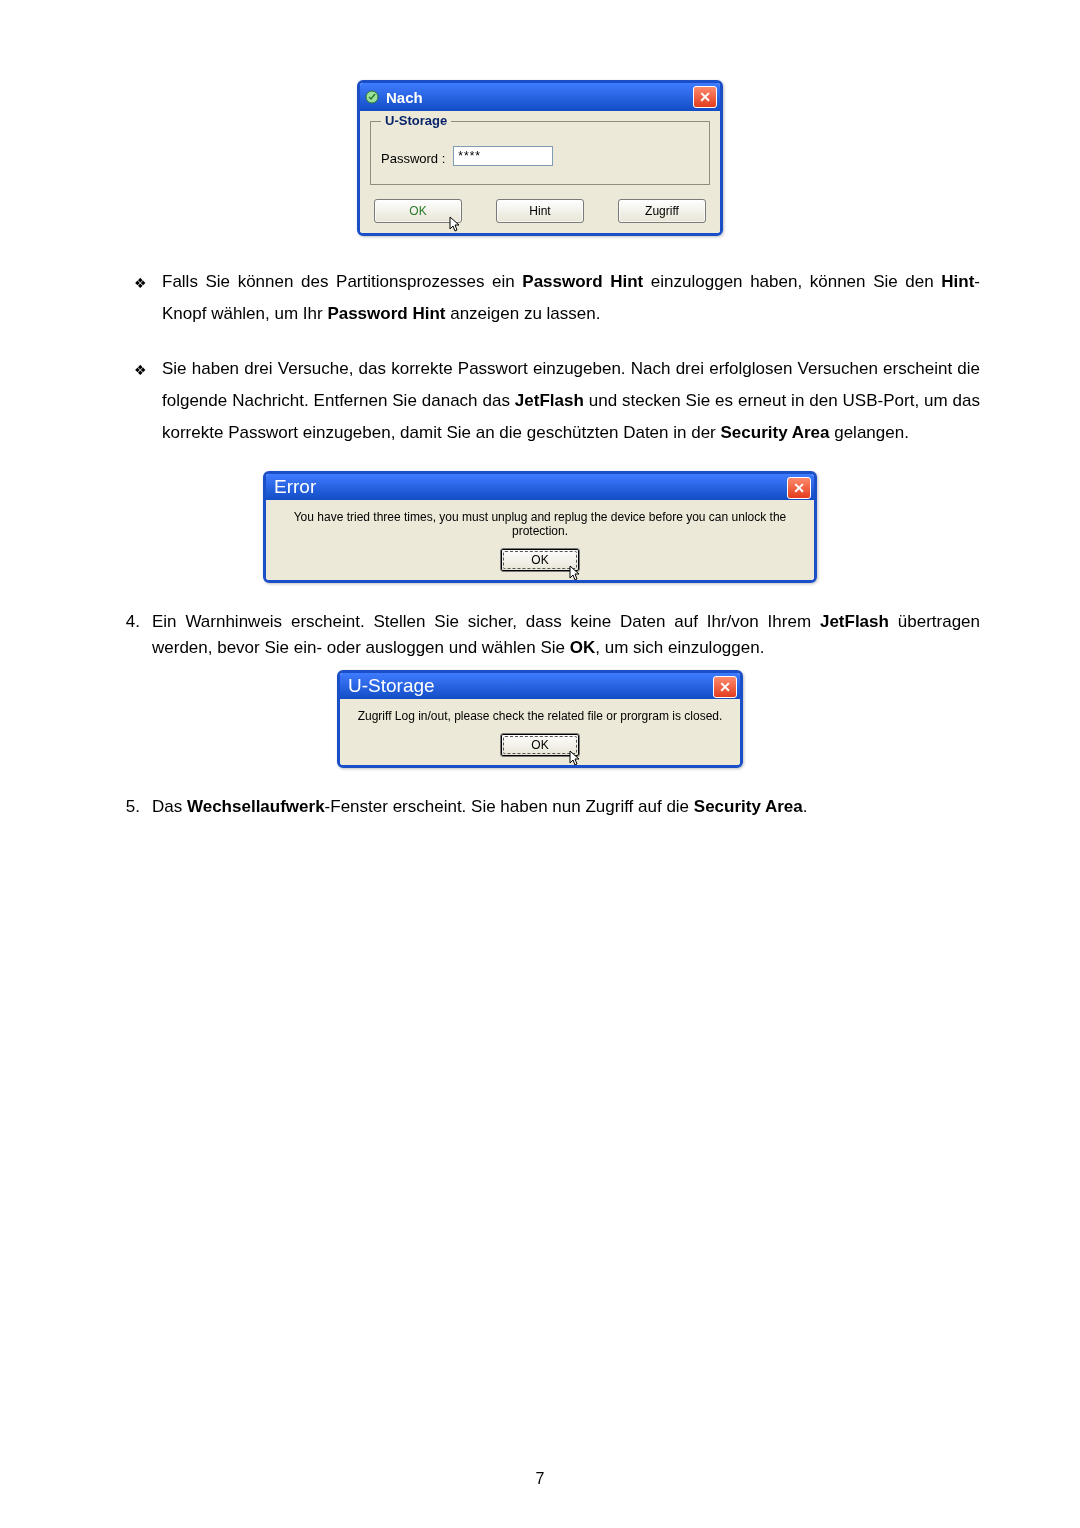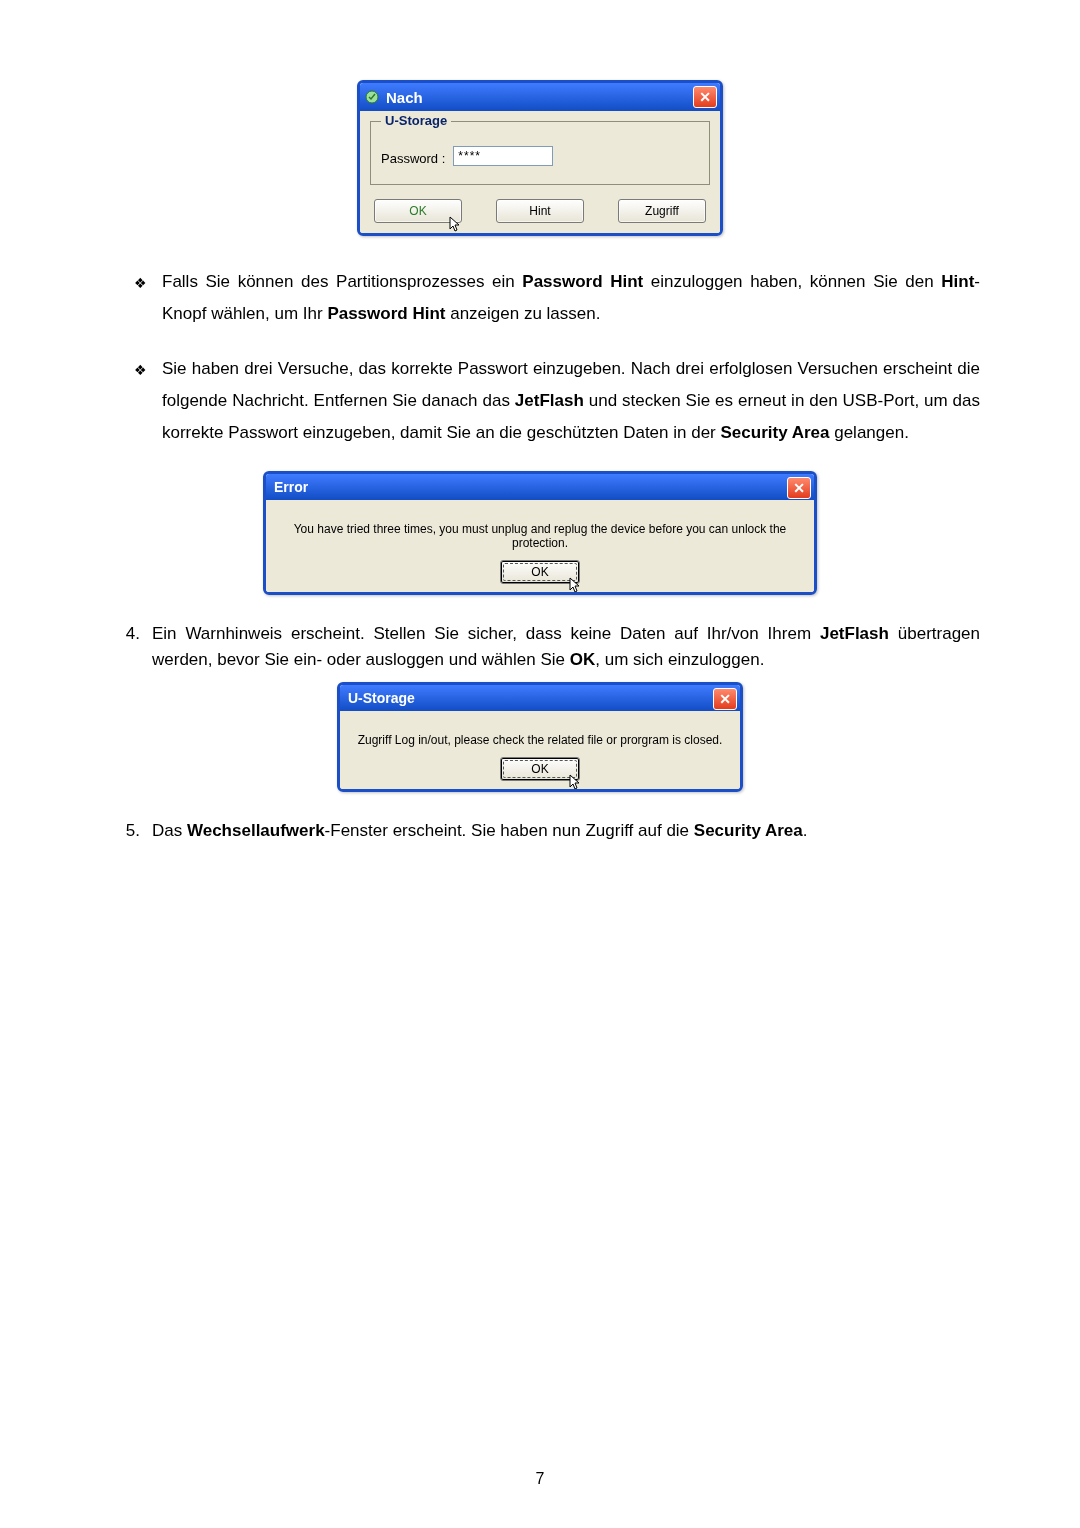--- a/index.html
+++ b/index.html
@@ -184,33 +184,32 @@
   .error-titlebar {
     height: 26px;
     background: linear-gradient(to bottom, #3f7bff 0%, #124dc5 100%);
     position: relative;
     display: flex;
     align-items: center;
     padding-left: 8px;
   }
   .error-title {
     color: #fff;
-    font-weight: bold;
-    font-size: 14px;
+    font-weight: normal;
+    font-size: 19px;
   }
   .error-body {
     background: #ece9d8;
     padding: 10px 10px 8px 10px;
     text-align: center;
   }
   .error-text {
     font-size: 12px;
     margin-bottom: 10px;
     text-align: center;
-    margin-top: 12px;
   }
   .dotted-btn {
     width: 78px;
     height: 22px;
     margin: 0 auto;
     border: 1px solid #7a7a7a;
     border-radius: 3px;
     background: linear-gradient(to bottom,#fefefe,#e8e5d6);
     display: flex;
     align-items: center;

